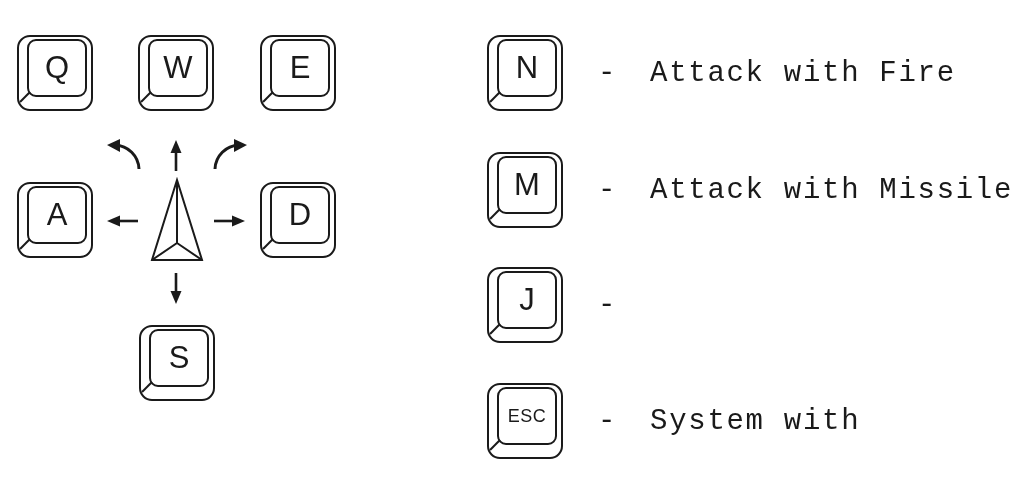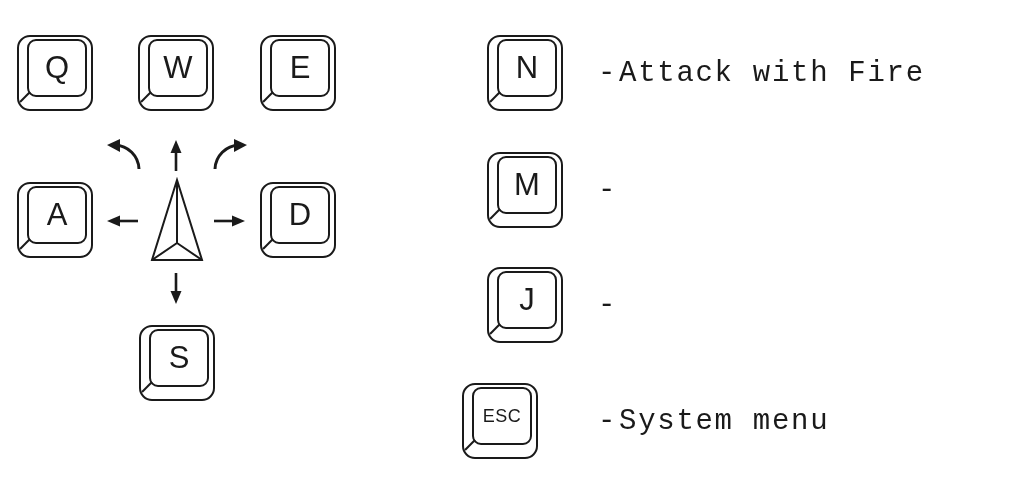--- a/index.html
+++ b/index.html
@@ -53,21 +53,21 @@
     left: 598px;
     height: 76px;
     display: flex;
     align-items: center;
     font-family: "Liberation Mono", monospace;
     font-size: 29px;
     letter-spacing: 1.7px;
     color: var(--ink);
     white-space: nowrap;
   }
-  .action-text .desc { margin-left: 2px; }
+  .action-text .desc { margin-left: 33px; }
 </style>
 </head>
 <body>
 
 <div class="screen">
 
   <div class="keycap" style="left:17px; top:35px;">
     <div class="face">Q</div>
     <div class="notch"></div>
   </div>
@@ -149,32 +149,33 @@
     <span>-</span>
     <span class="desc">Attack with Fire</span>
   </div>
 
   <div class="keycap" style="left:487px; top:152px;">
     <div class="face">M</div>
     <div class="notch"></div>
   </div>
   <div class="action-text" style="top:152px;">
     <span>-</span>
+    <span class="desc">Attack with Missile</span>
   </div>
 
   <div class="keycap" style="left:487px; top:267px;">
     <div class="face">J</div>
     <div class="notch"></div>
   </div>
   <div class="action-text" style="top:267px;">
     <span>-</span>
   </div>
 
-  <div class="keycap" style="left:462px; top:383px;">
+  <div class="keycap" style="left:487px; top:383px;">
     <div class="face small">ESC</div>
     <div class="notch"></div>
   </div>
   <div class="action-text" style="top:383px;">
     <span>-</span>
-    <span class="desc">System menu</span>
+    <span class="desc">System with</span>
   </div>
 
 </div>
 
 </body></html>

